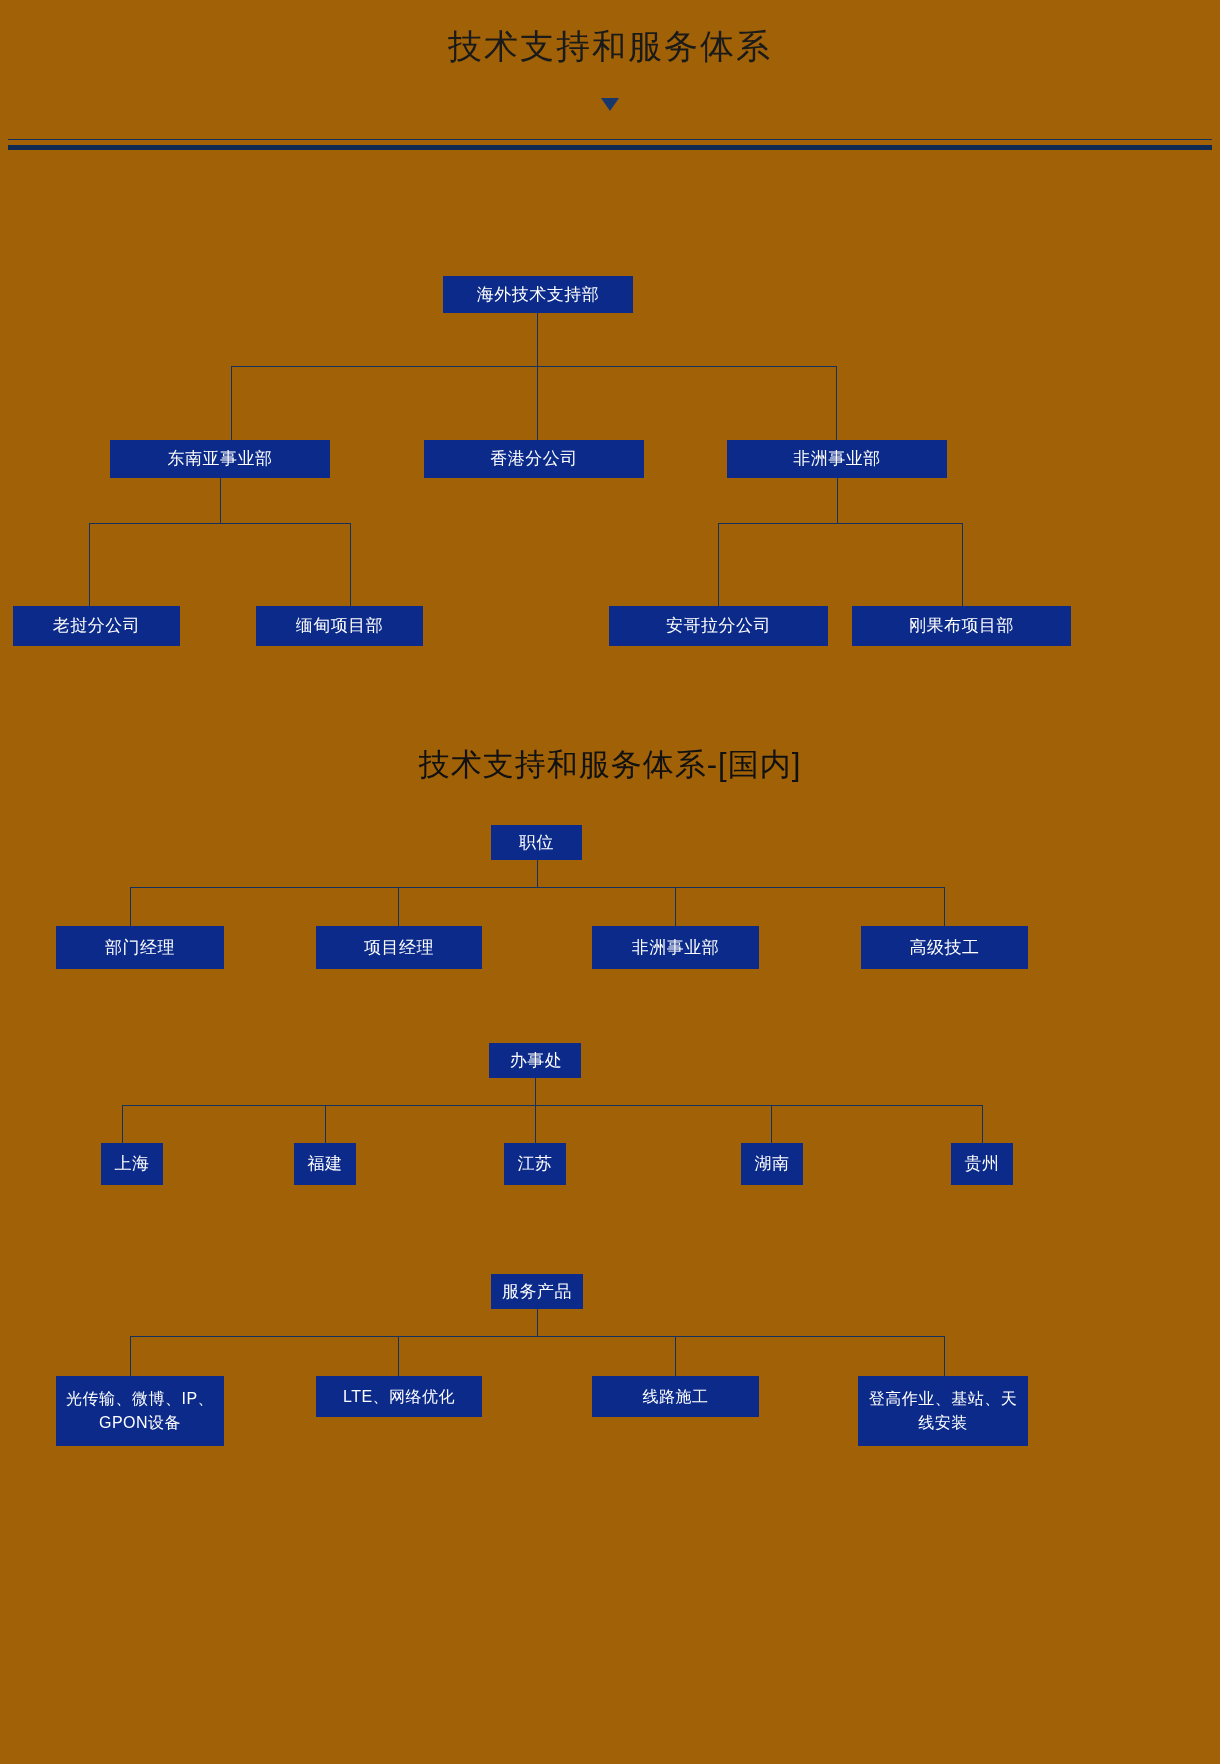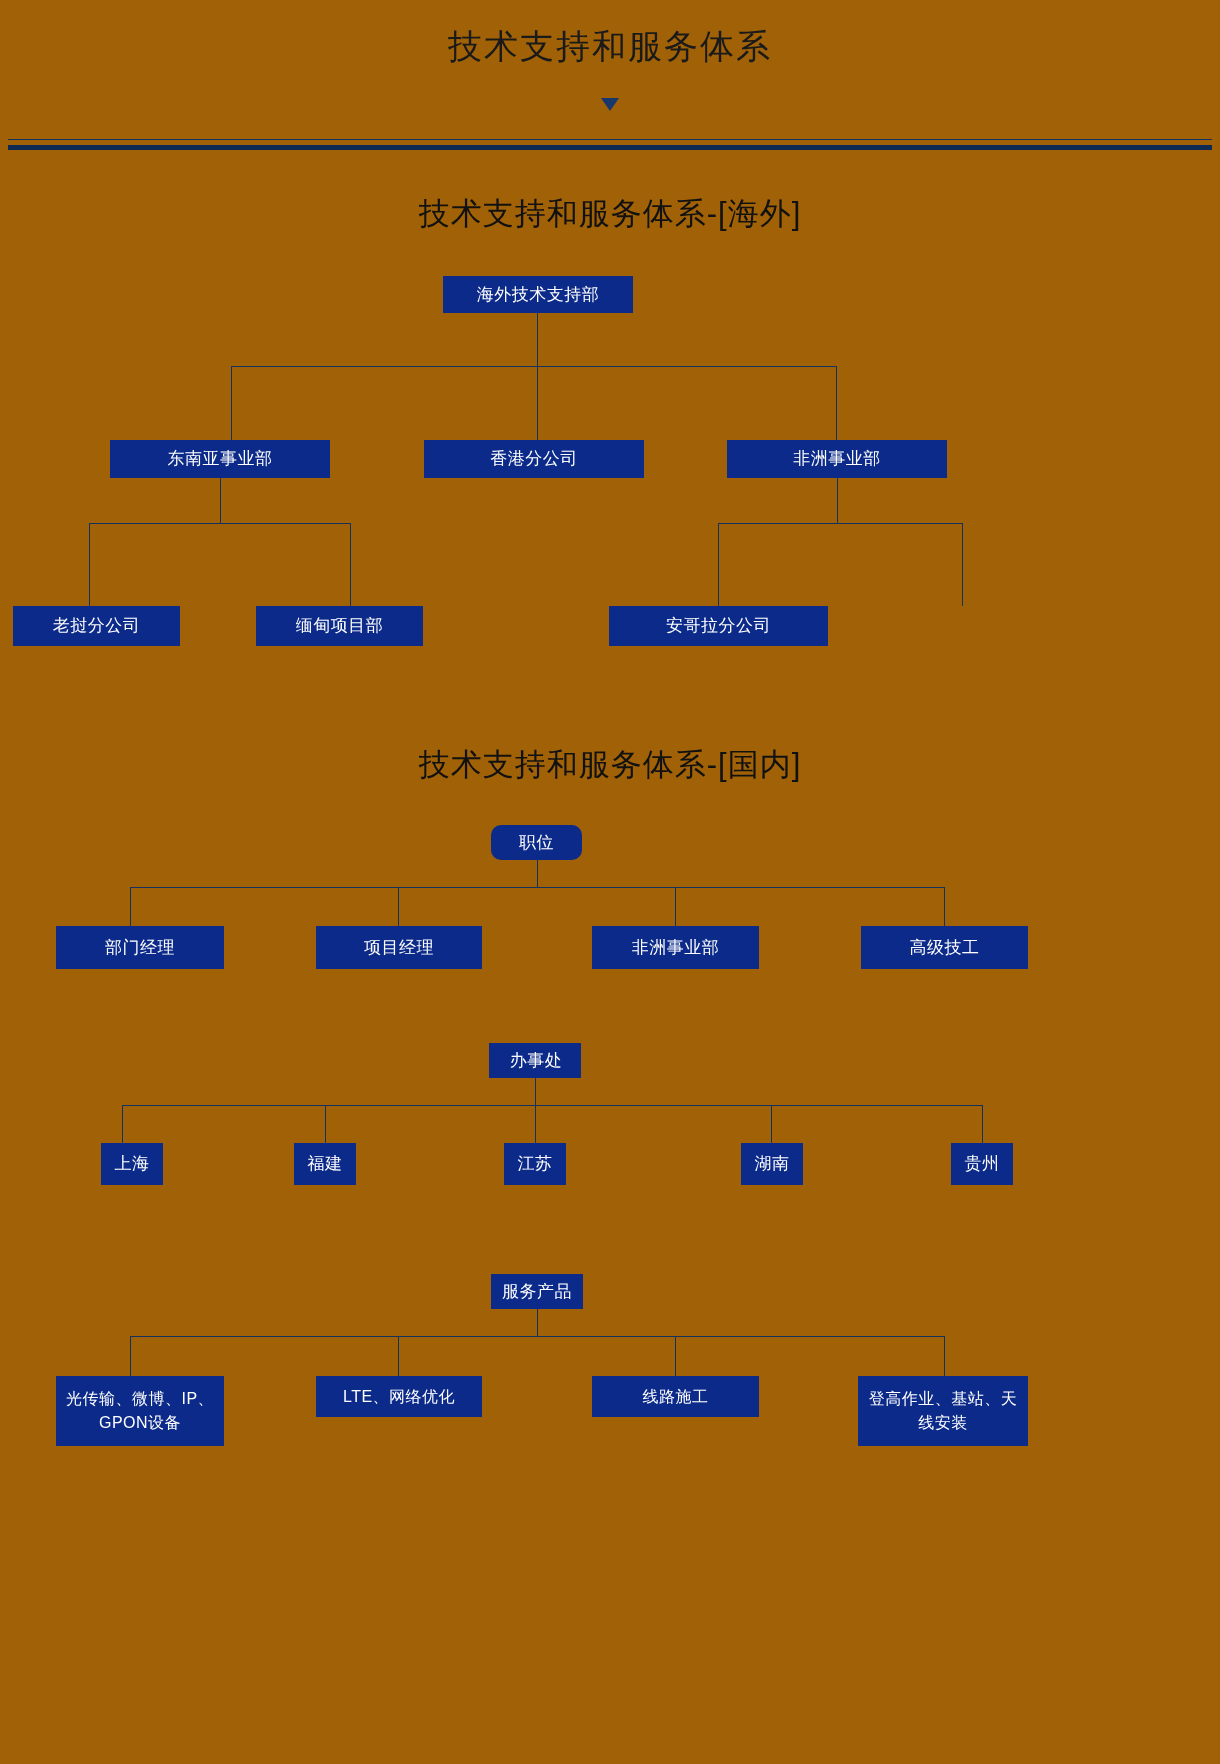--- a/index.html
+++ b/index.html
@@ -109,21 +109,20 @@
 
 <div id="page">
 
   <div class="page-header">
     <div class="header-title">技术支持和服务体系</div>
     <div class="header-arrow"></div>
     <div class="rule-thin"></div>
     <div class="rule-thick"></div>
   </div>
 
-  <div class="section-title" id="title-overseas">技术支持和服务体系-[海外]</div>
 
   <div class="node" style="left:443px; top:276px; width:190px; height:37px;text-align:right;">海外技术支持部</div>
 
   <div class="connector v" style="left:537px; top:313px; width:1px; height:53px;"></div>
 
   <div class="connector h" style="left:231px; top:366px; width:605px; height:1px;"></div>
 
   <div class="connector v" style="left:231px; top:366px; width:1px; height:74px;"></div>
   <div class="connector v" style="left:537px; top:366px; width:1px; height:74px;"></div>
   <div class="connector v" style="left:836px; top:366px; width:1px; height:74px;"></div>
@@ -138,24 +137,25 @@
   <div class="connector v" style="left:350px; top:523px; width:1px; height:83px;"></div>
 
   <div class="connector v" style="left:837px; top:478px; width:1px; height:45px;"></div>
   <div class="connector h" style="left:718px; top:523px; width:245px; height:1px;"></div>
   <div class="connector v" style="left:718px; top:523px; width:1px; height:83px;"></div>
   <div class="connector v" style="left:962px; top:523px; width:1px; height:83px;"></div>
 
   <div class="node" style="left:13px; top:606px; width:167px; height:40px;">老挝分公司</div>
   <div class="node" style="left:256px; top:606px; width:167px; height:40px;">缅甸项目部</div>
   <div class="node" style="left:609px; top:606px; width:219px; height:40px;">安哥拉分公司</div>
+  <div class="node" style="left:852px; top:606px; width:219px; height:40px;">刚果布项目部</div>
 
   <div class="section-title" id="title-domestic">技术支持和服务体系-[国内]</div>
 
-  <div class="node" style="left:491px; top:825px; width:91px; height:35px;border-radius:10px;">职位</div>
+  <div class="node" style="left:491px; top:825px; width:91px; height:35px;">职位</div>
   <div class="connector v" style="left:537px; top:860px; width:1px; height:27px;"></div>
   <div class="connector h" style="left:130px; top:887px; width:815px; height:1px;"></div>
   <div class="connector v" style="left:130px; top:887px; width:1px; height:39px;"></div>
   <div class="connector v" style="left:398px; top:887px; width:1px; height:39px;"></div>
   <div class="connector v" style="left:675px; top:887px; width:1px; height:39px;"></div>
   <div class="connector v" style="left:944px; top:887px; width:1px; height:39px;"></div>
 
   <div class="node" style="left:56px; top:926px; width:168px; height:43px;">部门经理</div>
   <div class="node" style="left:316px; top:926px; width:166px; height:43px;">项目经理</div>
   <div class="node" style="left:592px; top:926px; width:167px; height:43px;">非洲事业部</div>

